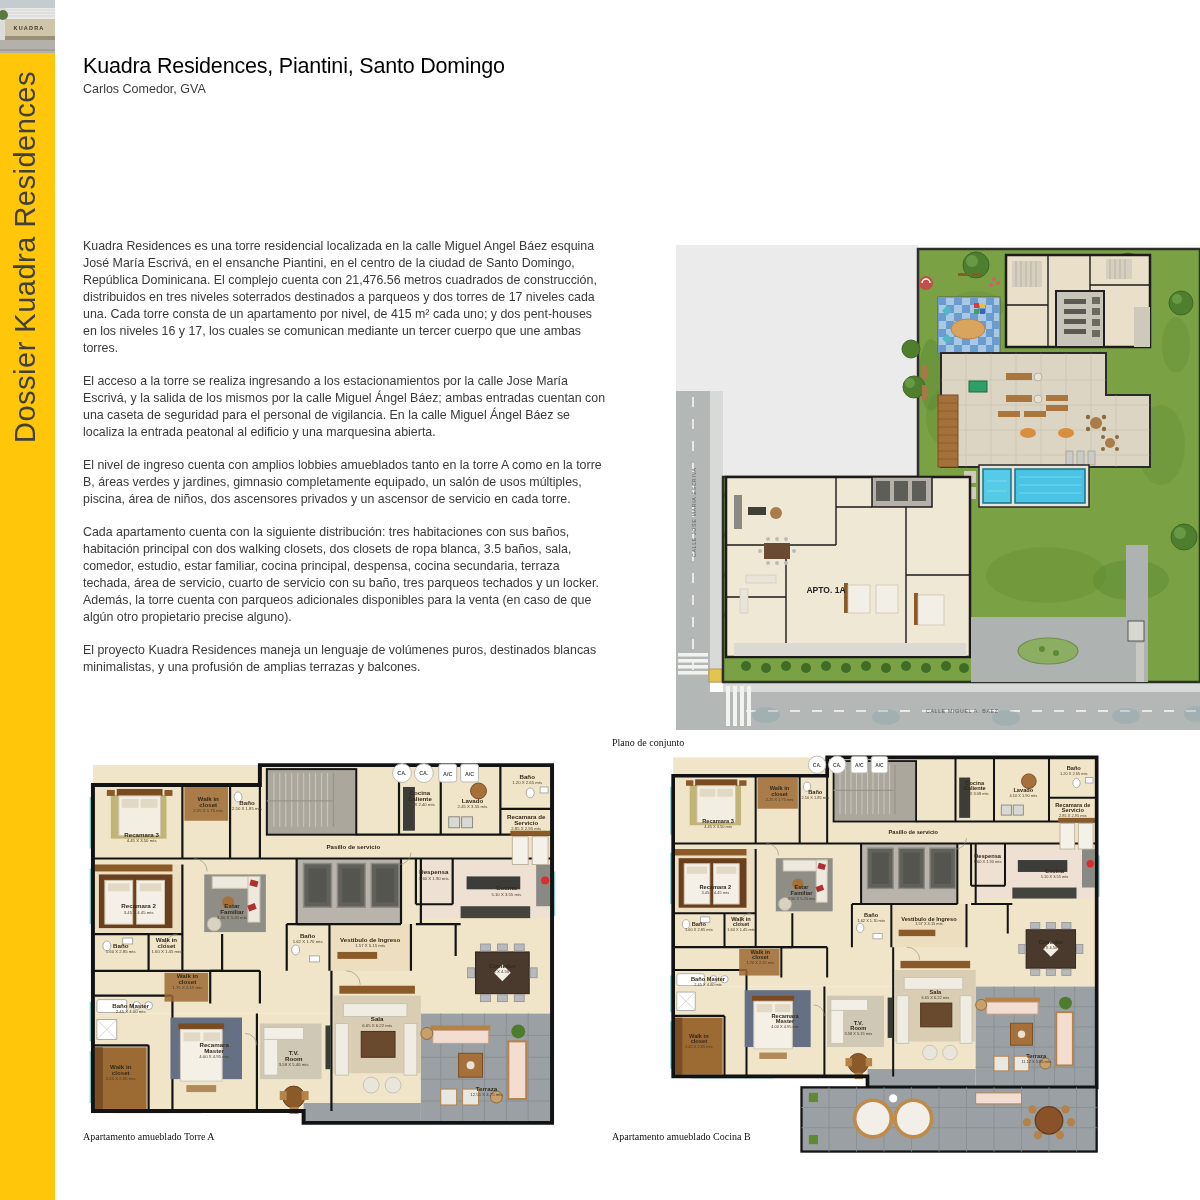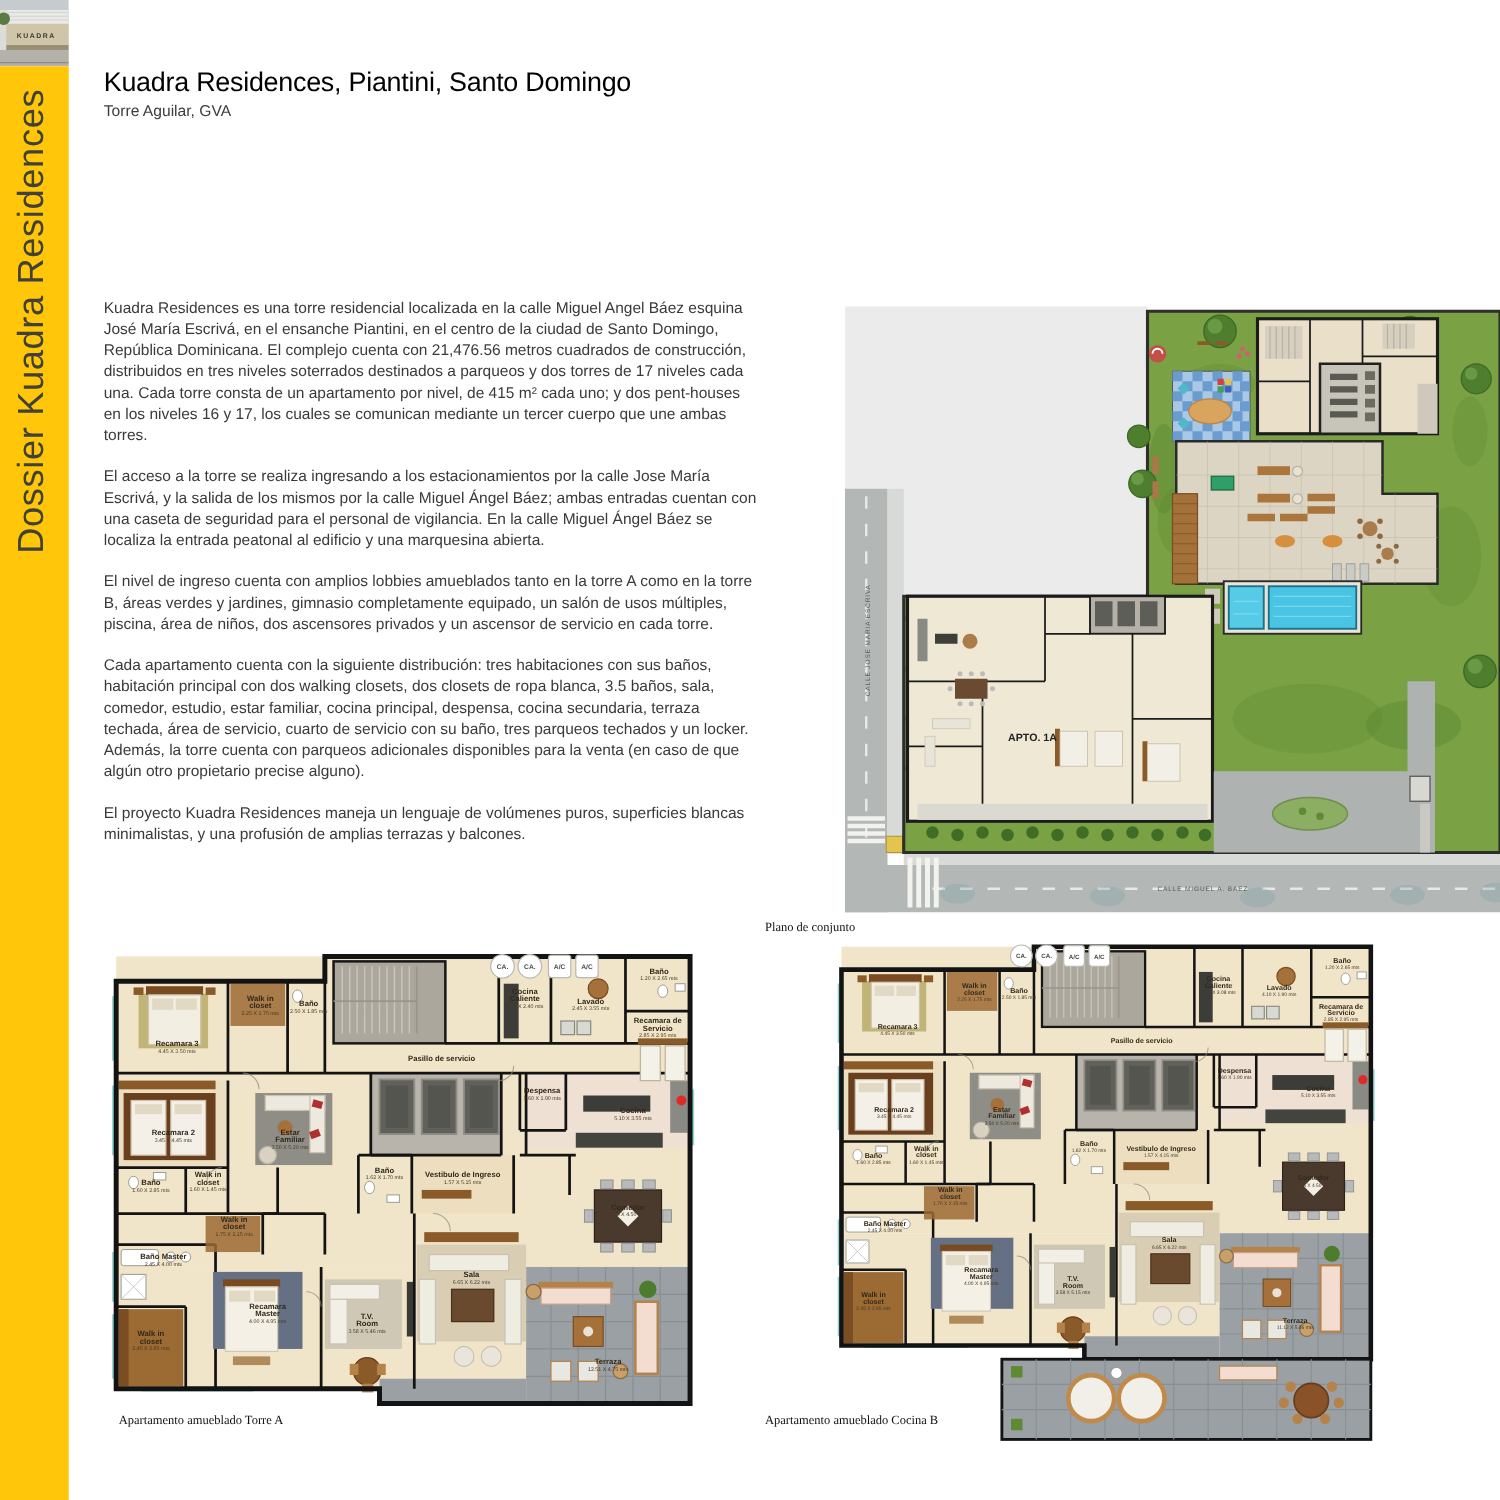--- a/index.html
+++ b/index.html
@@ -8,21 +8,21 @@
   .thumb{position:absolute;left:0;top:0;width:55px;height:53px;}
   .sidebar{position:absolute;left:0;top:53px;width:55px;height:1147px;background:#FFC60A;}
   .sidebar-label{position:absolute;left:9px;top:443px;transform-origin:0 0;transform:rotate(-90deg);
         white-space:nowrap;font-size:29px;font-weight:300;letter-spacing:.5px;color:#41413a;}
   .title{position:absolute;left:83px;top:54px;font-size:21.5px;font-weight:normal;color:#000;letter-spacing:-.2px;}
   .subtitle{position:absolute;left:83px;top:82px;font-size:12.5px;color:#3c3c3c;}
   .bodycol{position:absolute;left:83px;top:238px;width:537px;font-size:12.4px;line-height:17px;color:#3a3a3a;}
   .bodycol p{margin:0 12px 16px 0;}
   .caption{position:absolute;font-family:"Liberation Serif",serif;font-size:10px;color:#111;}
   .cap-site{left:612px;top:737px;}
-  .cap-a{left:95px;top:1131px;}
+  .cap-a{left:83px;top:1131px;}
   .cap-b{left:612px;top:1131px;}
   .fig-site{position:absolute;left:628px;top:245px;width:530px;height:485px;padding-left:48px;}
   .fig-a{position:absolute;left:83px;top:757px;width:477px;height:371px;}
   .fig-b{position:absolute;left:664px;top:750px;width:440px;height:408px;}
   svg{display:block;}
   
   .rn{font-family:"Liberation Sans",sans-serif;font-size:6.2px;font-weight:600;fill:#33291b;}
   .rd{font-size:4.3px;font-weight:400;fill:#4a3c28;}
   .chip-t{font-family:"Liberation Sans",sans-serif;font-size:5.4px;font-weight:600;fill:#4a4a4a;}
   .street-t{font-family:"Liberation Sans",sans-serif;font-size:5.2px;fill:#5a5f61;letter-spacing:.7px;}
@@ -222,28 +222,28 @@
     <rect x="5" y="36" width="50" height="4" fill="#9a9078"></rect>
     <rect x="0" y="40" width="55" height="13" fill="#b3b1a9"></rect>
     <path d="M0,50 H55" stroke="#8e8c84" stroke-width="1"></path>
     <circle cx="3" cy="15" r="5" fill="#5a7a44"></circle>
   </svg>
 
   <div class="sidebar" style="background: rgb(255, 198, 10);"></div>
   <div class="sidebar-label">Dossier Kuadra Residences</div>
 
   <div class="title">Kuadra Residences, Piantini, Santo Domingo</div>
-  <div class="subtitle">Torre Aguilar, GVA</div>
+  <div class="subtitle">Carlos Comedor, GVA</div>
 
   <div class="bodycol">
       <p>Kuadra Residences es una torre residencial localizada en la calle Miguel Angel Báez esquina José María Escrivá, en el ensanche Piantini, en el centro de la ciudad de Santo Domingo, República Dominicana. El complejo cuenta con 21,476.56 metros cuadrados de construcción, distribuidos en tres niveles soterrados destinados a parqueos y dos torres de 17 niveles cada una. Cada torre consta de un apartamento por nivel, de 415 m² cada uno; y dos pent-houses en los niveles 16 y 17, los cuales se comunican mediante un tercer cuerpo que une ambas torres.</p>
       <p>El acceso a la torre se realiza ingresando a los estacionamientos por la calle Jose María Escrivá, y la salida de los mismos por la calle Miguel Ángel Báez; ambas entradas cuentan con una caseta de seguridad para el personal de vigilancia. En la calle Miguel Ángel Báez se localiza la entrada peatonal al edificio y una marquesina abierta.</p>
       <p>El nivel de ingreso cuenta con amplios lobbies amueblados tanto en la torre A como en la torre B, áreas verdes y jardines, gimnasio completamente equipado, un salón de usos múltiples, piscina, área de niños, dos ascensores privados y un ascensor de servicio en cada torre.</p>
       <p>Cada apartamento cuenta con la siguiente distribución: tres habitaciones con sus baños, habitación principal con dos walking closets, dos closets de ropa blanca, 3.5 baños, sala, comedor, estudio, estar familiar, cocina principal, despensa, cocina secundaria, terraza techada, área de servicio, cuarto de servicio con su baño, tres parqueos techados y un locker. Además, la torre cuenta con parqueos adicionales disponibles para la venta (en caso de que algún otro propietario precise alguno).</p>
-      <p>El proyecto Kuadra Residences maneja un lenguaje de volúmenes puros, superficies blancas minimalistas, y una profusión de amplias terrazas y balcones.</p>
+      <p>El proyecto Kuadra Residences maneja un lenguaje de volúmenes puros, destinados blancas minimalistas, y una profusión de amplias terrazas y balcones.</p>
     </div>
 
   <div class="fig-site">
     <svg viewBox="0 0 530 485" width="530" height="485">
       <rect width="530" height="485" fill="#fdfdfd"></rect>
       <rect x="0" y="0" width="242" height="236" fill="#ebebec"></rect>
 
       <rect x="0" y="146" width="34" height="339" fill="#b3b7b5"></rect>
       <rect x="34" y="146" width="13" height="292" fill="#d8dad7"></rect>
       <line x1="17" y1="152" x2="17" y2="425" stroke="#e8e8e6" stroke-width="2" stroke-dasharray="10 12"></line>

